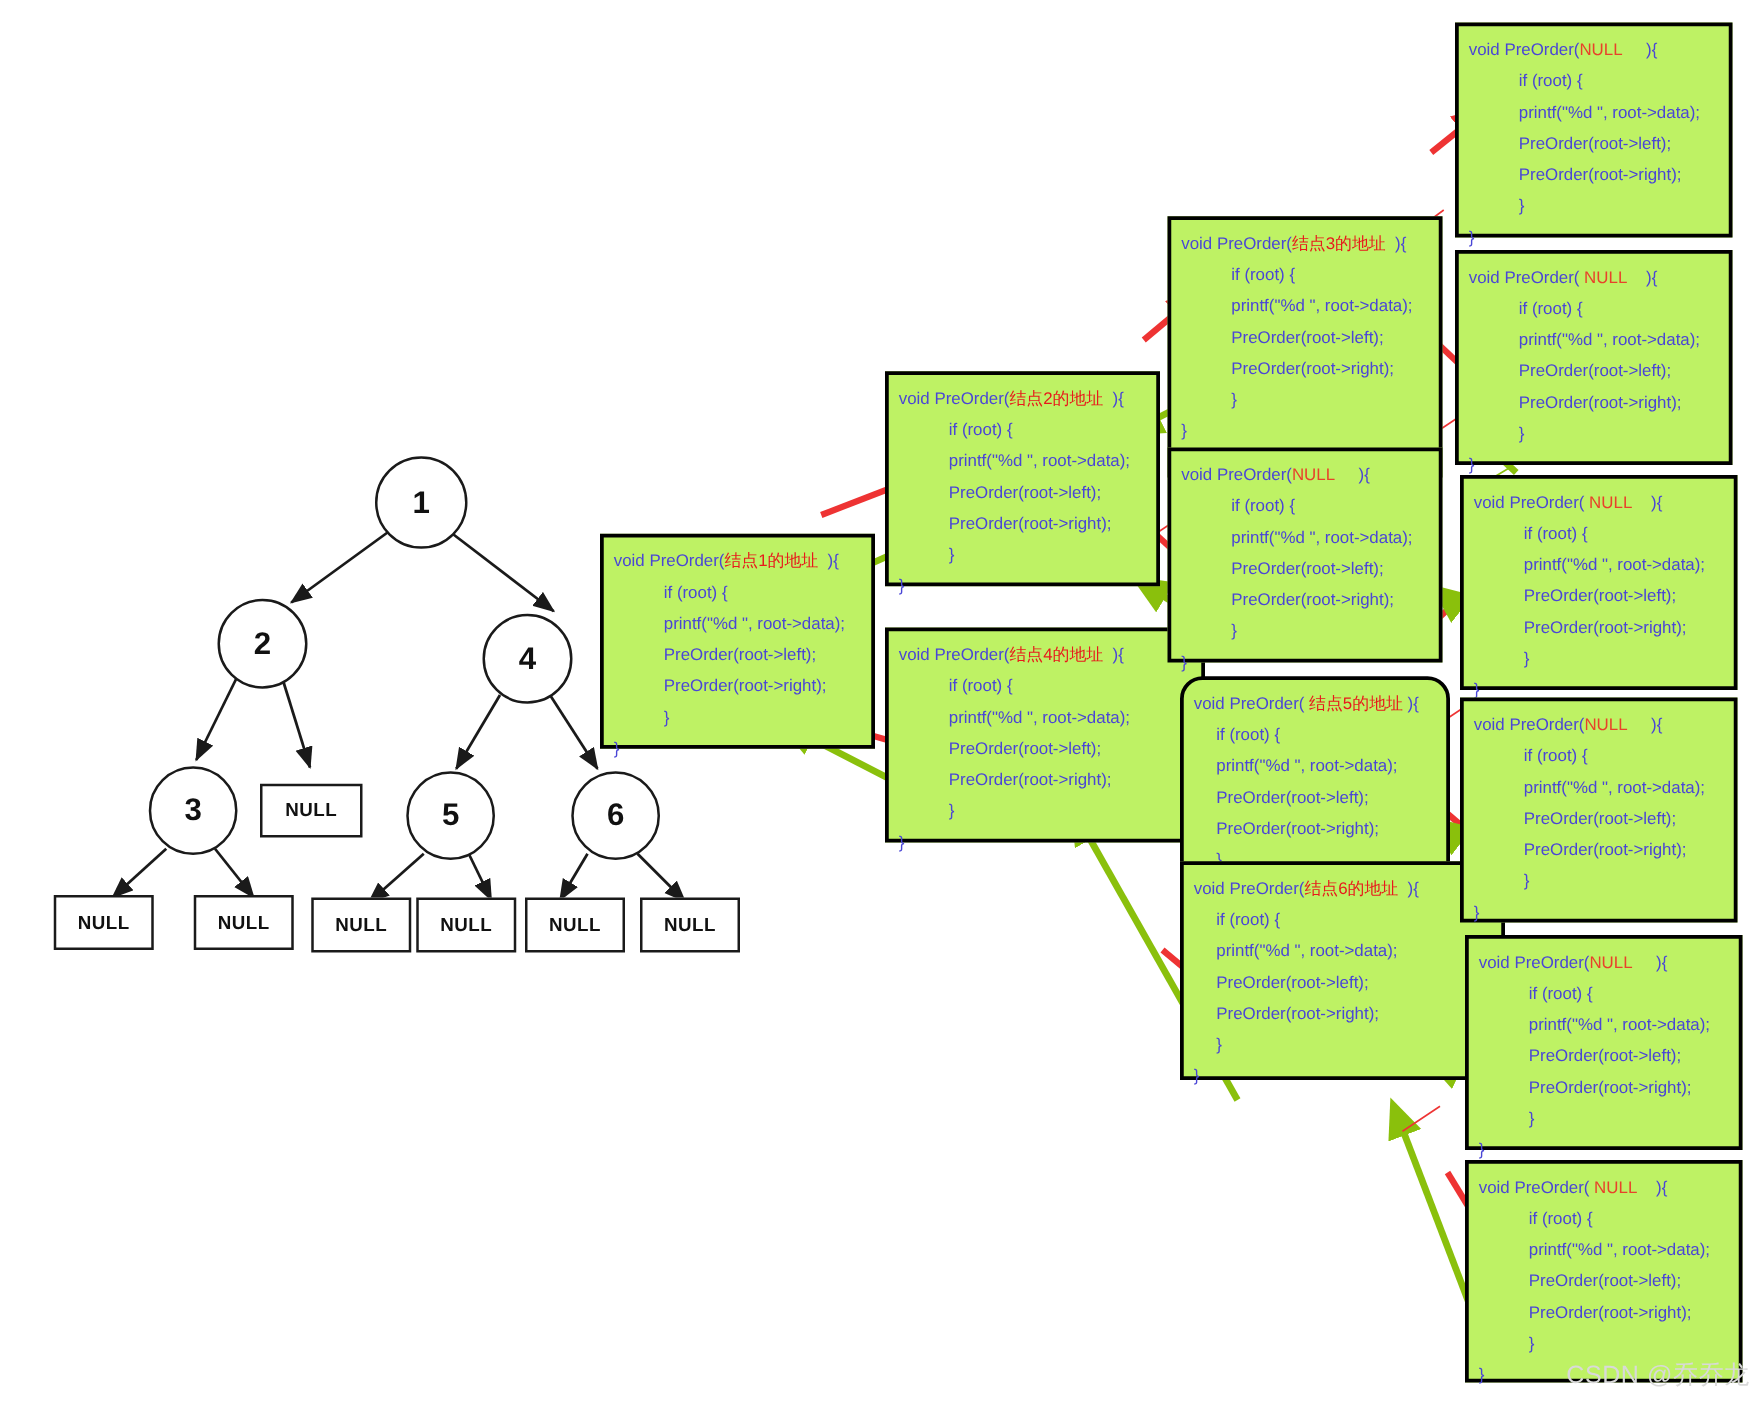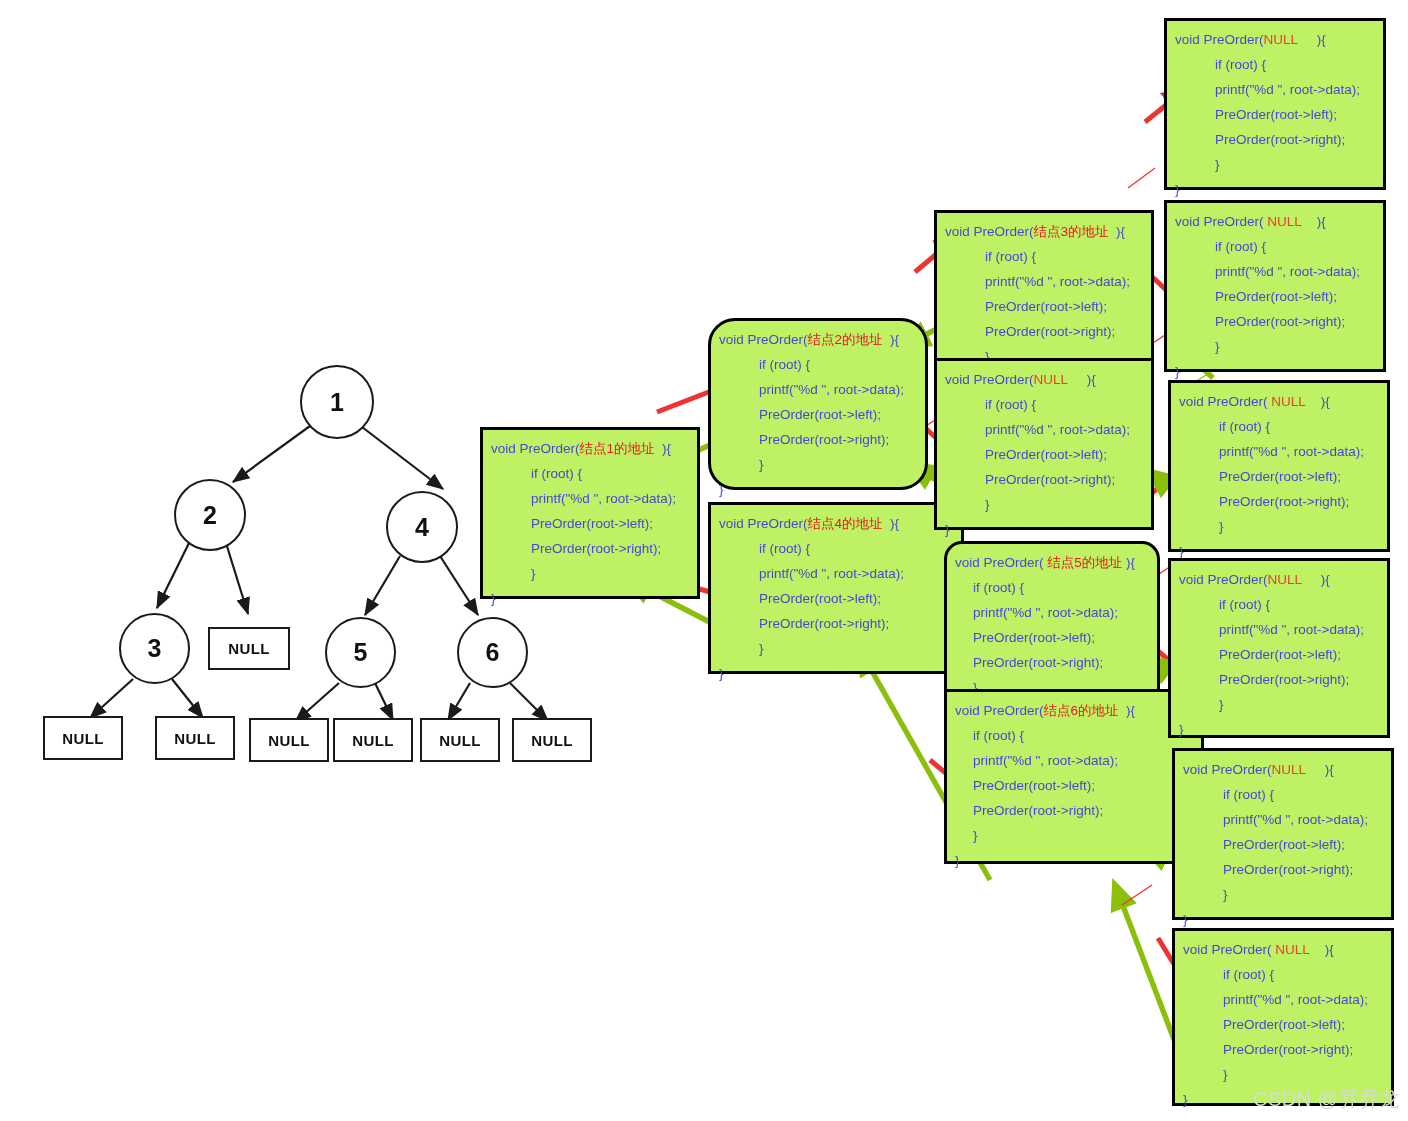--- a/index.html
+++ b/index.html
@@ -160,41 +160,41 @@
   <div class="code-box" style="left:480px;top:427px;width:220px;height:172px;">
     <div class="code-line sig"><span>void PreOrder(</span><span class="arg-node">结点1的地址</span>&nbsp;&nbsp;<span>){</span></div>
     <div class="code-line ind1">if (root) {</div>
     <div class="code-line ind1">printf("%d ", root-&gt;data);</div>
     <div class="code-line ind1">PreOrder(root-&gt;left);</div>
     <div class="code-line ind1">PreOrder(root-&gt;right);</div>
     <div class="code-line ind1">}</div>
     <div class="code-line sig">}</div>
   </div>
 
-  <div class="code-box" style="left:708px;top:318px;width:220px;height:172px;border-radius:27px;">
+  <div class="code-box" style="left:708px;top:297px;width:220px;height:172px;">
     <div class="code-line sig"><span>void PreOrder(</span><span class="arg-node">结点2的地址</span>&nbsp;&nbsp;<span>){</span></div>
     <div class="code-line ind1">if (root) {</div>
     <div class="code-line ind1">printf("%d ", root-&gt;data);</div>
     <div class="code-line ind1">PreOrder(root-&gt;left);</div>
     <div class="code-line ind1">PreOrder(root-&gt;right);</div>
     <div class="code-line ind1">}</div>
     <div class="code-line sig">}</div>
   </div>
 
   <div class="code-box" style="left:708px;top:502px;width:256px;height:172px;">
     <div class="code-line sig"><span>void PreOrder(</span><span class="arg-node">结点4的地址</span>&nbsp;&nbsp;<span>){</span></div>
     <div class="code-line ind1">if (root) {</div>
     <div class="code-line ind1">printf("%d ", root-&gt;data);</div>
     <div class="code-line ind1">PreOrder(root-&gt;left);</div>
     <div class="code-line ind1">PreOrder(root-&gt;right);</div>
     <div class="code-line ind1">}</div>
     <div class="code-line sig">}</div>
   </div>
 
-  <div class="code-box" style="left:934px;top:173px;width:220px;height:209px;margin-top:37px;">
+  <div class="code-box" style="left:934px;top:173px;width:220px;height:209px;">
     <div class="code-line sig"><span>void PreOrder(</span><span class="arg-node">结点3的地址</span>&nbsp;&nbsp;<span>){</span></div>
     <div class="code-line ind1">if (root) {</div>
     <div class="code-line ind1">printf("%d ", root-&gt;data);</div>
     <div class="code-line ind1">PreOrder(root-&gt;left);</div>
     <div class="code-line ind1">PreOrder(root-&gt;right);</div>
     <div class="code-line ind1">}</div>
     <div class="code-line sig">}</div>
   </div>
 
   <div class="code-box" style="left:934px;top:358px;width:220px;height:172px;">

